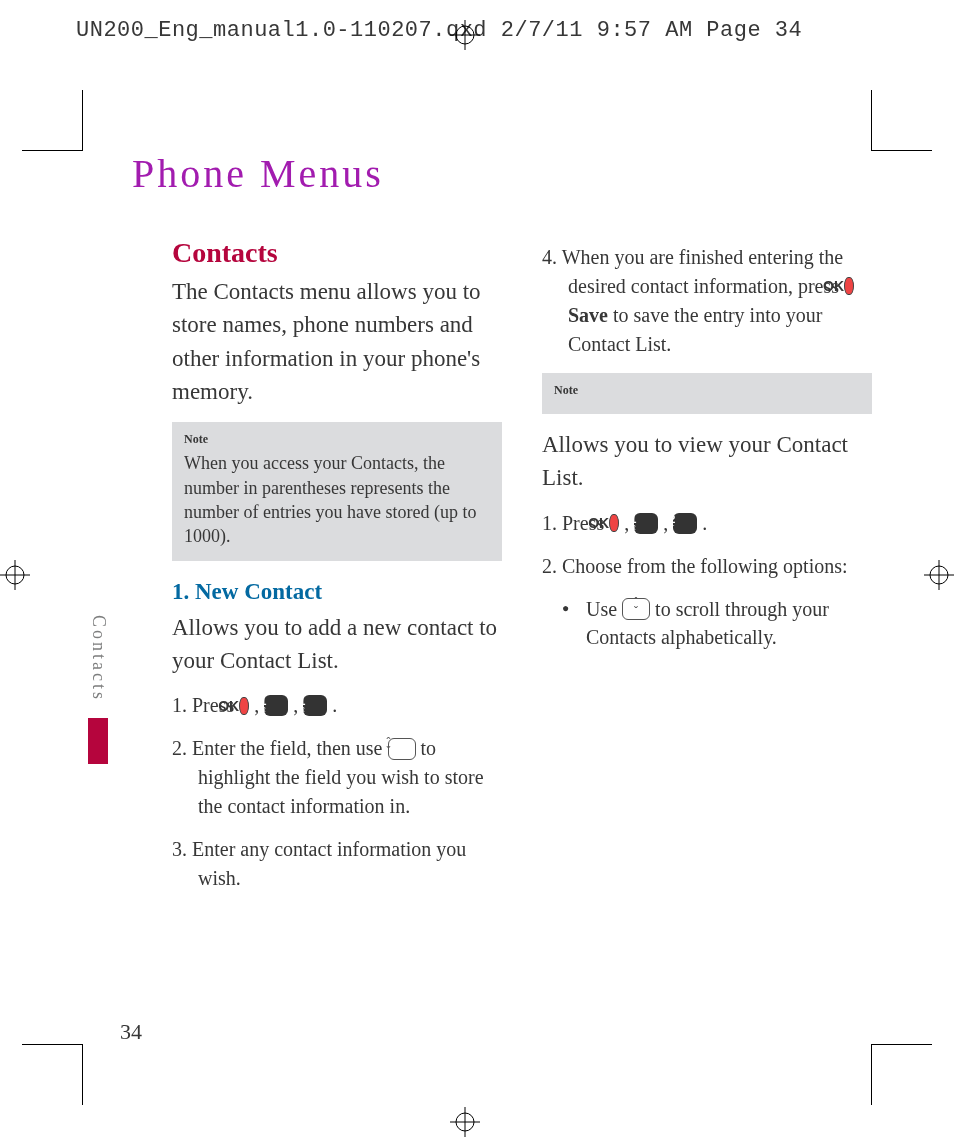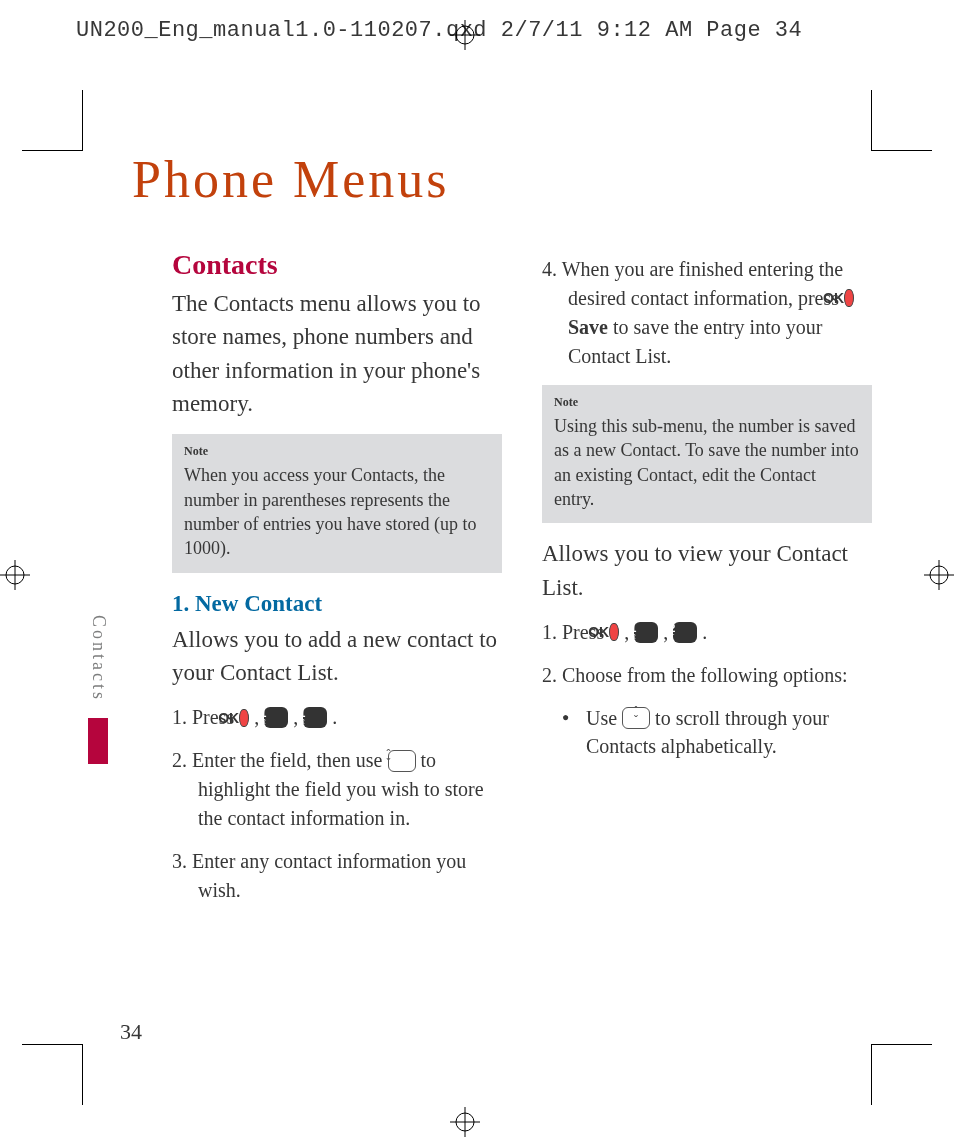--- a/index.html
+++ b/index.html
@@ -49,22 +49,22 @@
     color: #7d7e7e;
     display:inline-block;
   }
   .side-tab .bar {
     width: 20px;
     height: 46px;
     background: #b5053d;
     margin: 12px auto 0 auto;
   }
   h1.title {
-    color: #c2410c;
-    font-size: 52px;
+    color: #a21caf;
+    font-size: 40px;
     font-weight: 400;
     letter-spacing: 3px;
     margin: 0 0 40px 50px;
   }
   .columns {
     display: flex;
     gap: 40px;
     margin-left: 90px;
   }
   .col { width: 340px; }
@@ -149,21 +149,21 @@
     text-align:center; line-height:9px;
     position:relative; top:-2px;
   }
   .key-nav::before { content:"ˆ"; display:block; height:9px; font-size:12px;}
   .key-nav::after { content:"ˇ"; display:block; height:9px; font-size:12px;}
   .save { font-weight:700; }
 </style>
 </head>
 <body>
 
-<div class="header-line">UN200_Eng_manual1.0-110207.qxd  2/7/11  9:12 AM  Page 34</div>
+<div class="header-line">UN200_Eng_manual1.0-110207.qxd  2/7/11  9:57 AM  Page 34</div>
 
 <div class="crop-tl"></div>
 <div class="crop-tr"></div>
 <div class="crop-bl"></div>
 <div class="crop-br"></div>
 
 <div class="reg" style="top:20px; left:450px;">
   <svg viewBox="0 0 30 30">
       <circle cx="15" cy="15" r="9" fill="none" stroke="#000" stroke-width="1"></circle>
       <line x1="15" y1="0" x2="15" y2="30" stroke="#000" stroke-width="1"></line>
@@ -235,21 +235,20 @@
         <li>
           <span>When you are finished entering the desired contact information, press </span>
           <span class="key-ok">OK</span>
           <span class="save">Save</span>
           <span> to save the entry into your Contact List.</span>
         </li>
       </ol>
 
       <div class="note-box">
         <div class="note-title">Note</div>
-        <div class="note-body">Using this sub-menu, the number is saved as a new Contact. To save the number into an existing Contact, edit the Contact entry.</div>
       </div>
 
       <p class="body">Allows you to view your Contact List.</p>
 
       <ol class="steps">
         <li>
           <span>Press </span>
           <span class="key-ok">OK</span><span> , </span>
           <span class="key-num"><span class="d">1</span><span class="l">R</span></span><span> , </span>
           <span class="key-num"><span class="d">2</span><span class="l">T</span></span><span> .</span>

